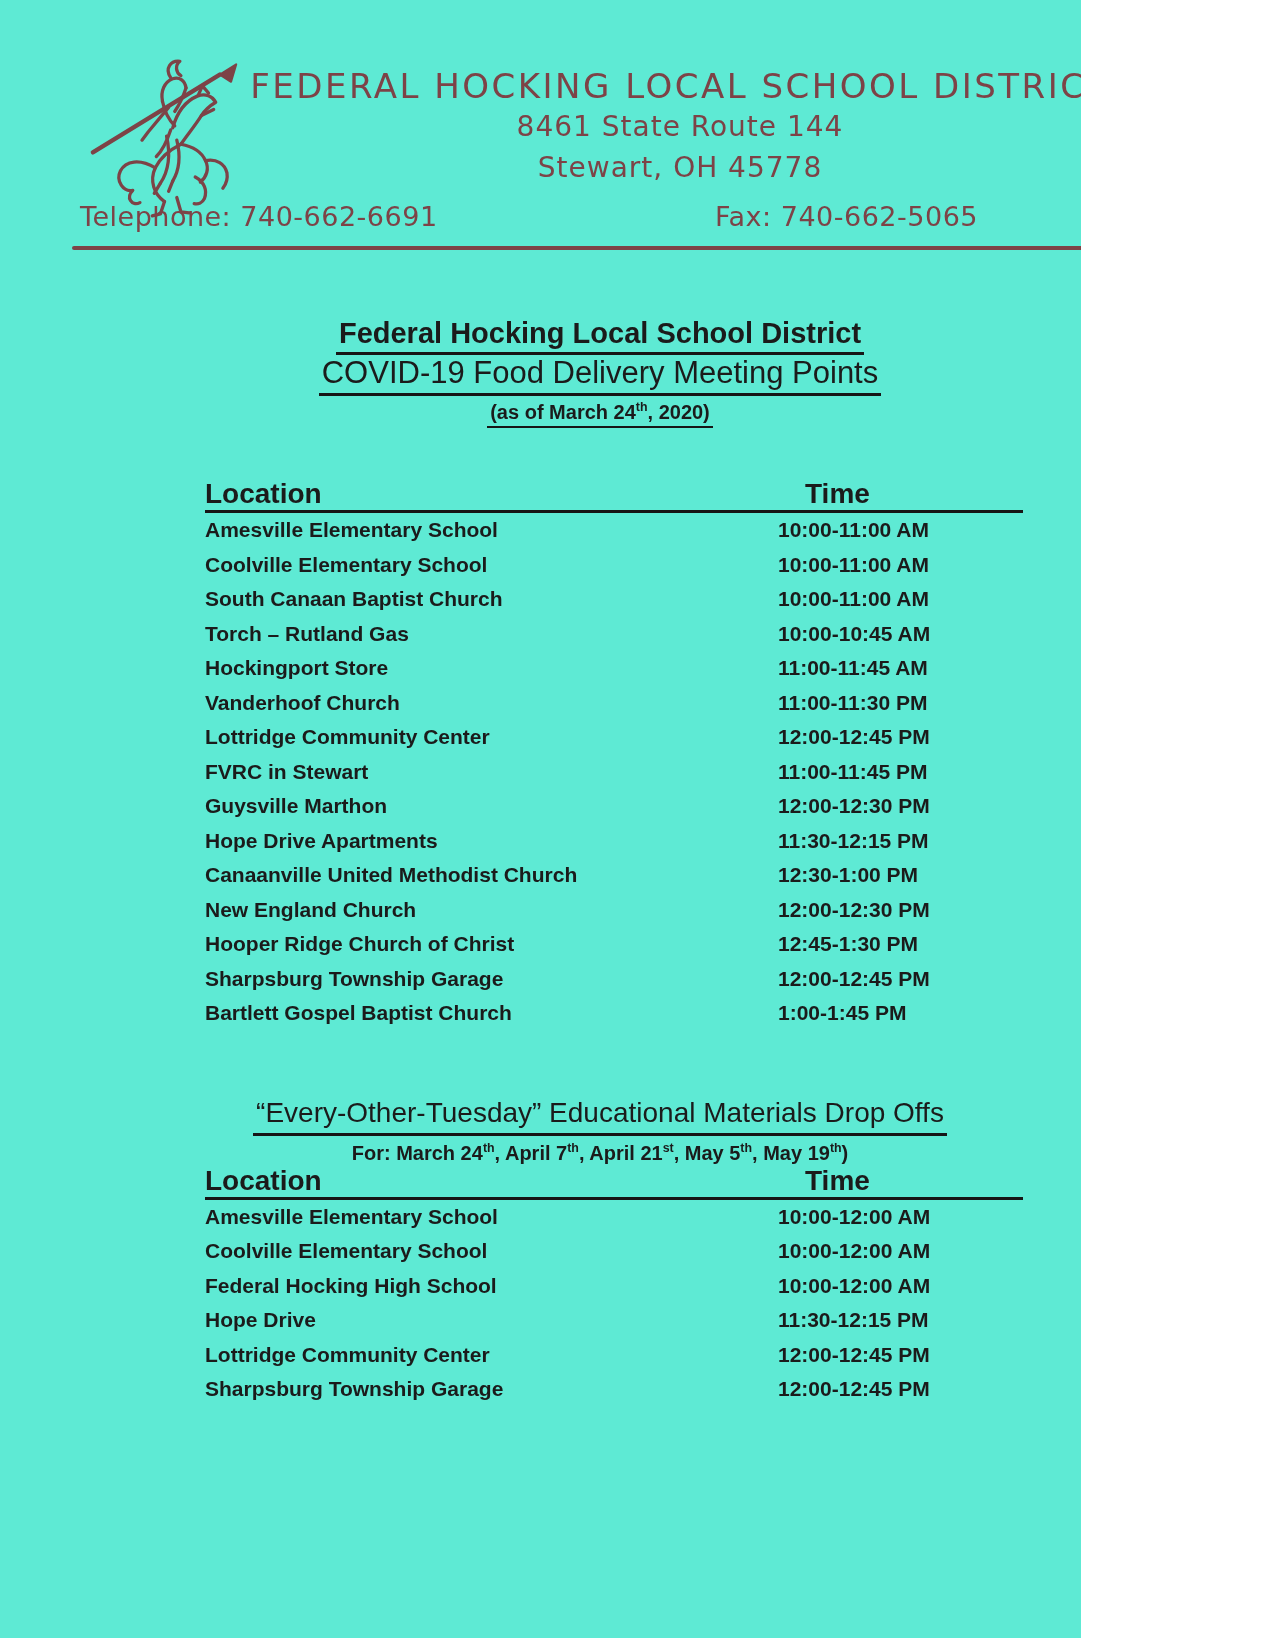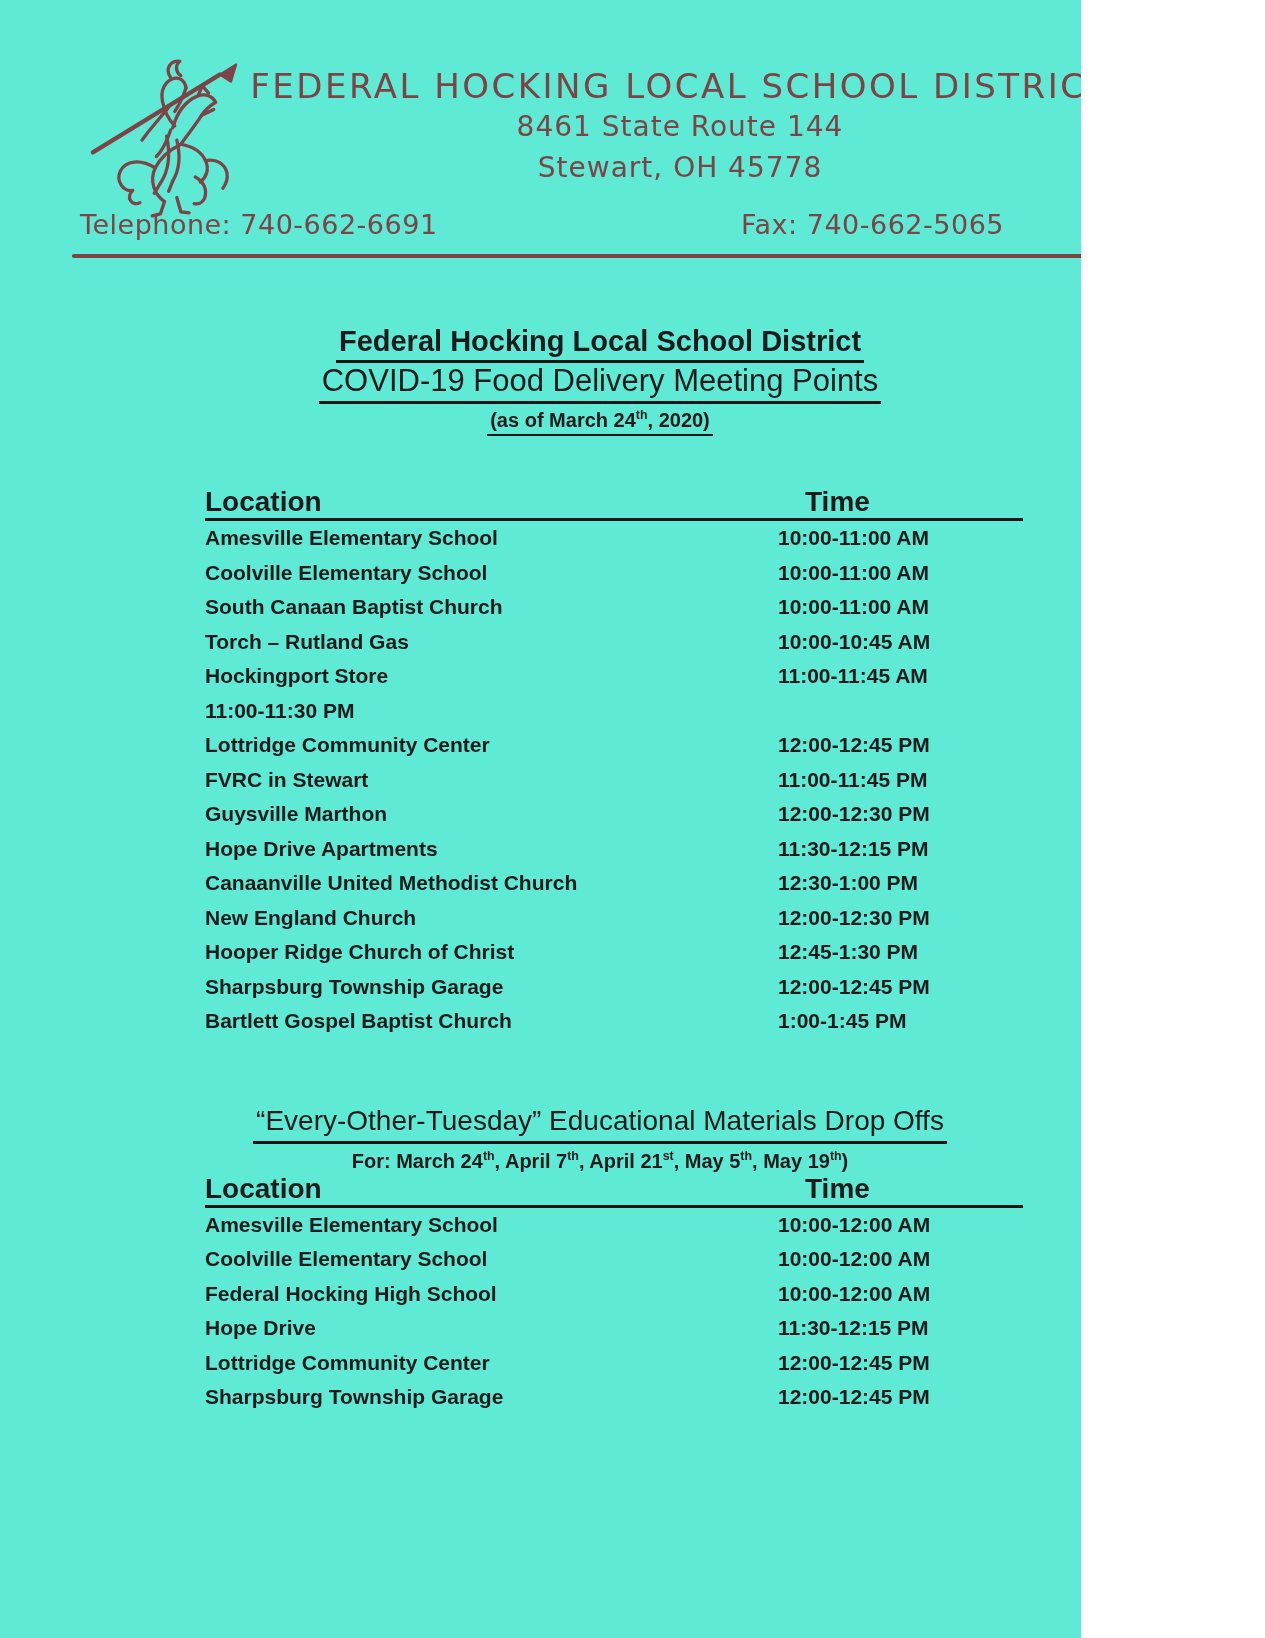--- a/index.html
+++ b/index.html
@@ -16,21 +16,21 @@
   .letterhead { color:#7d4347; font-family:"DejaVu Sans", sans-serif; }
   .logo { position:absolute; left:74px; top:48px; width:180px; height:172px; }
   .lh-name {
     padding-top:66px; margin-left:95px; width:1170px;
     text-align:center; font-size:34px; line-height:40px;
     letter-spacing:2.5px; font-weight:400;
   }
   .lh-addr { margin-left:95px; width:1170px; text-align:center; font-size:28px; line-height:41px; letter-spacing:1px; }
   .contact {
     display:flex; justify-content:space-between;
-    margin-top:22px; padding-left:80px; padding-right:77px;
+    margin-top:14px; padding-left:80px; padding-right:103px;
     font-size:27px; line-height:30px; letter-spacing:0.5px;
   }
   .rule { margin-top:14px; margin-left:72px; width:1066px; height:4px; background:#7d4347; border-radius:2px; }
 
   
   .title-wrap { width:1200px; text-align:center; }
   .u { display:inline-block; border-bottom:3px solid #161616; padding:0 3px 2px; }
   .doc-t1 { margin-top:66px; font-size:29px; line-height:34px; font-weight:bold; }
   .doc-t2 {  font-size:31px; line-height:36px; font-weight:normal; }
   .doc-asof { margin-top:4px; font-size:20px; line-height:24px; font-weight:bold; }
@@ -125,20 +125,21 @@
         </div>
         <div class="t-row">
           <div>Torch – Rutland Gas</div>
           <div>10:00-10:45 AM</div>
         </div>
         <div class="t-row">
           <div>Hockingport Store</div>
           <div>11:00-11:45 AM</div>
         </div>
         <div class="t-row">
+          <div>Vanderhoof Church</div>
           <div>11:00-11:30 PM</div>
         </div>
         <div class="t-row">
           <div>Lottridge Community Center</div>
           <div>12:00-12:45 PM</div>
         </div>
         <div class="t-row">
           <div>FVRC in Stewart</div>
           <div>11:00-11:45 PM</div>
         </div>

